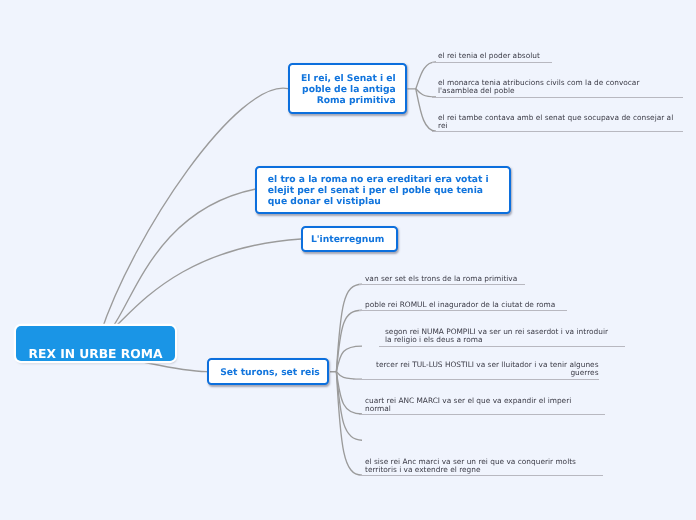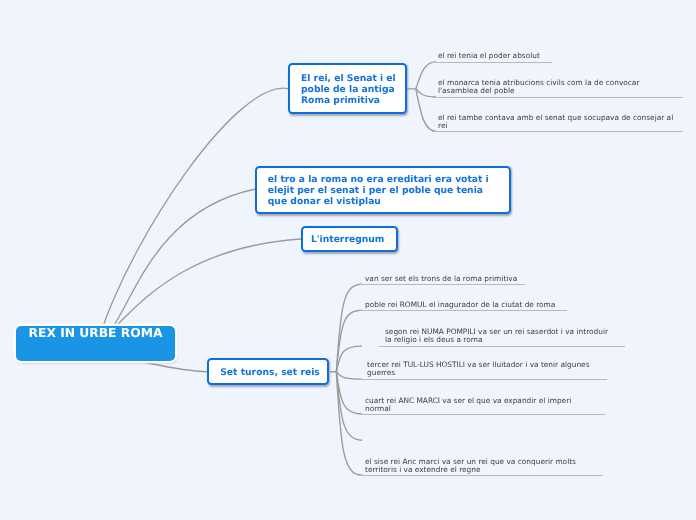--- a/index.html
+++ b/index.html
@@ -13,21 +13,21 @@
   #canvas{position:absolute;left:0;top:0;width:696px;height:520px;}
   svg.links{position:absolute;left:0;top:0;width:696px;height:520px;pointer-events:none;}
   .node{position:absolute;box-sizing:border-box;}
 
   .root{
     background:#1a95e6;
     border-radius:5px;
     color:#ffffff;
     font-weight:bold;
     font-size:12.3px;
-    display:flex;align-items:flex-start;justify-content:center;
+    display:flex;align-items:flex-end;justify-content:center;
     box-shadow:0 0 0 2.2px #ffffff, 1px 1.5px 2.5px rgba(90,90,110,.55);
   }
   .boxnode{
     background:#ffffff;
     border:2px solid #0c6fdd;
     border-radius:4.5px;
     color:#1275dd;
     font-weight:bold;
     font-size:9.2px;
     line-height:11.1px;
@@ -68,21 +68,21 @@
       <path d="M336.4,371.7 C340.4,402 343.2,414 362,414"></path>
       <path d="M336.4,371.7 C340.6,419.5 343.4,440.2 362,440.2"></path>
       <path d="M336.4,371.7 C340.6,448 343.4,475.2 362,475.2"></path>
     </g>
   </svg>
 
   <div class="node root" style="left:16px;top:326px;width:159px;height:35px;">
     <span>REX IN URBE ROMA</span>
   </div>
 
-  <div class="node boxnode" style="left:288px;top:63.4px;width:119.1px;height:50.3px;">
+  <div class="node boxnode" style="left:288px;top:63.4px;width:119.1px;height:50.3px;text-align:right;">
     <span>El rei, el Senat i el<br>poble de la antiga<br>Roma primitiva</span>
   </div>
 
   <div class="node boxnode" style="left:254.8px;top:165.8px;width:256.2px;height:48.4px;">
     <span>el tro a la roma no era ereditari era votat i<br>elejit per el senat i per el poble que tenia<br>que donar el vistiplau</span>
   </div>
 
   <div class="node boxnode" style="left:301px;top:225.9px;width:97.3px;height:26px;justify-content:center;padding-left:0;padding-right:4px;">
     <span>L'interregnum</span>
   </div>
@@ -103,21 +103,21 @@
 
   <div class="node leaf" style="left:359px;top:272.3px;width:165.9px;">
     <span>van ser set els trons de la roma primitiva</span>
   </div>
   <div class="node leaf" style="left:359px;top:298px;width:207.7px;">
     <span>poble rei ROMUL el inagurador de la ciutat de roma</span>
   </div>
   <div class="node leaf" style="left:359px;top:325.8px;width:246.2px;white-space:normal;margin-left:20px;">
     <span>segon rei NUMA POMPILI va ser un rei saserdot i va introduir<br>la religio i els deus a roma</span>
   </div>
-  <div class="node leaf" style="left:361px;top:358.6px;width:245.5px;white-space:normal;">
+  <div class="node leaf" style="left:353px;top:358.6px;width:245.5px;white-space:normal;text-align:right;">
     <span>tercer rei TUL-LUS HOSTILI va ser lluitador i va tenir algunes<br>guerres</span>
   </div>
   <div class="node leaf" style="left:359px;top:394px;width:245.7px;white-space:normal;">
     <span>cuart rei ANC MARCI va ser el que va expandir el imperi<br>normal</span>
   </div>
   <div class="node leaf" style="left:359px;top:455px;width:243.8px;white-space:normal;">
     <span>el sise rei Anc marci va ser un rei que va conquerir molts<br>territoris i va extendre el regne</span>
   </div>
 </div>
 

